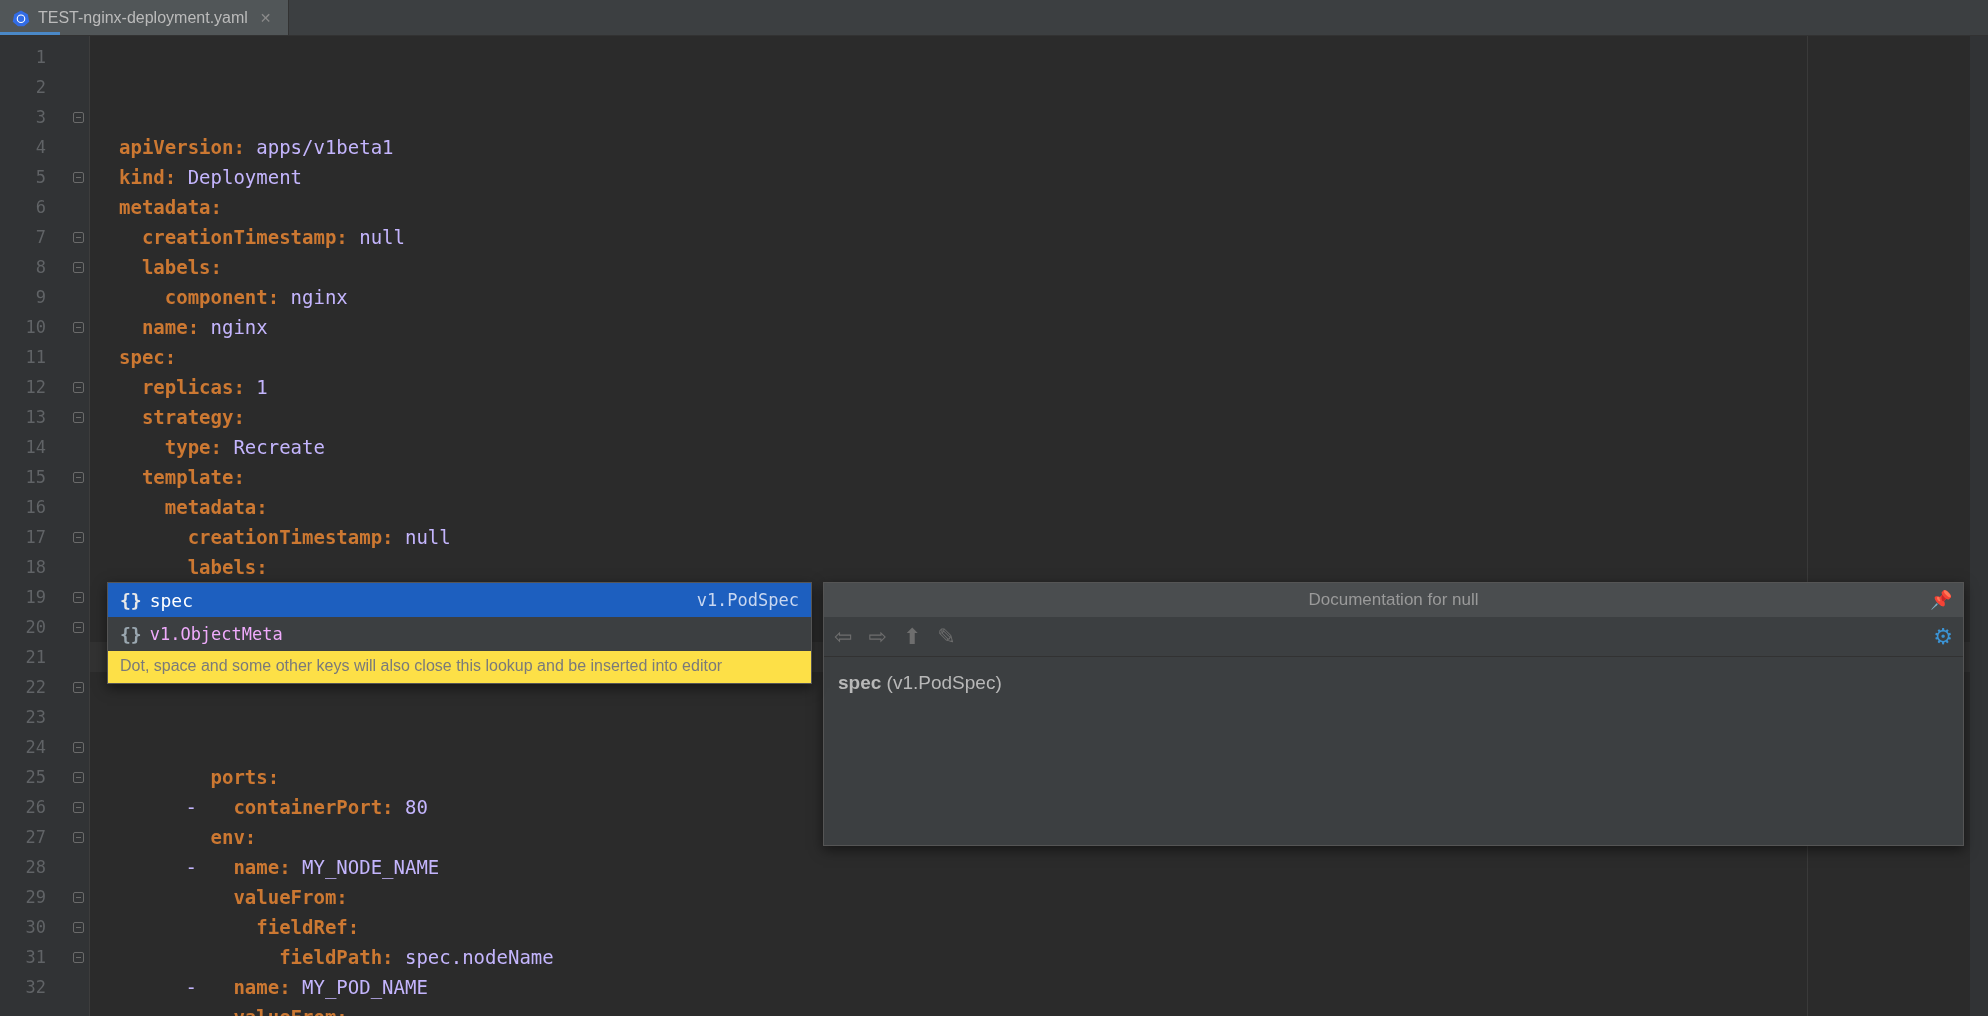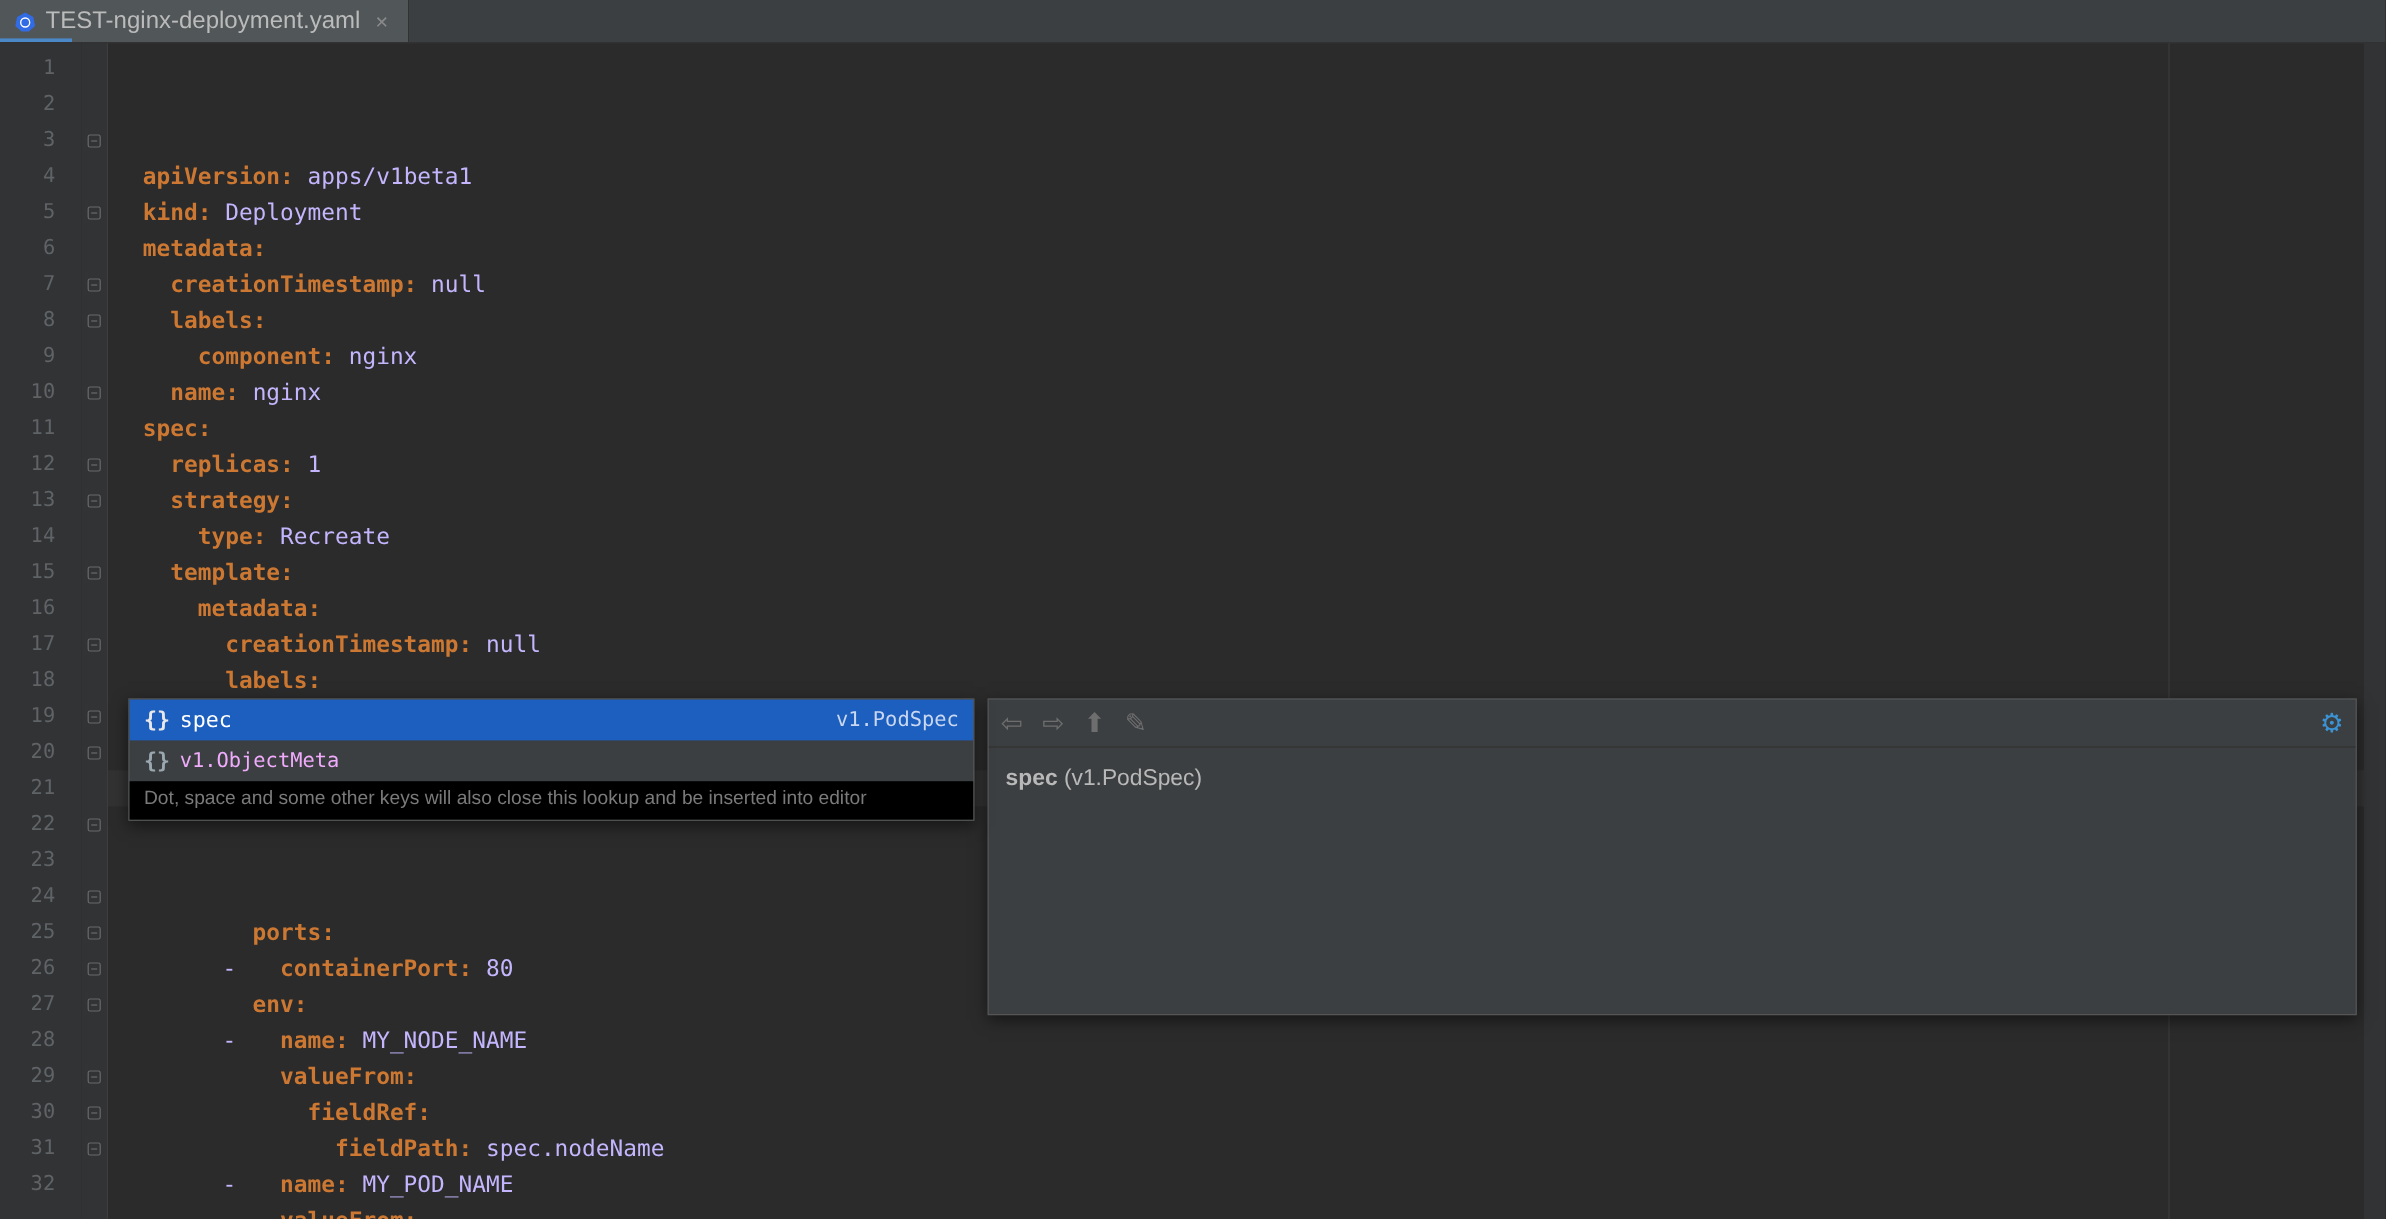--- a/index.html
+++ b/index.html
@@ -30,21 +30,21 @@
   }
   .tab.active::after {
     content: "";
     position: absolute;
     bottom: 0; left: 0;
     width: 60px;
     height: 3px;
     background: #4a88c7;
   }
   .tab-icon svg { width: 18px; height: 18px; display: block; }
-  .tab-title { color: #bbbbbb; font-family: sans-serif; font-size: 20px; }
+  .tab-title { color: #bbbbbb; font-family: sans-serif; font-size: 16px; }
   .tab-close { color: #8a8a8a; font-family: sans-serif; font-size: 14px; padding: 0 4px; }
   .editor {
     display: flex;
     height: calc(100% - 36px);
     position: relative;
   }
   .gutter {
     width: 68px;
     background: #313335;
     text-align: right;
@@ -127,21 +127,21 @@
   .popup-row .braces { color: #9aa7b0; margin-right: 8px; font-weight: bold; }
   .popup-row.selected .braces { color: #e8e8e8; }
   .popup-row .name { flex: 1; }
   .popup-row .type { color: #f0abfc; font-size: 17px; }
   .popup-row.selected .type { color: #c9d7f0; }
   .popup-hint {
     padding: 6px 12px 8px;
     color: #7a7a7a;
     font-size: 16px;
     font-family: sans-serif;
-    background: #000000;
+    background: #fde047;
   }
   
   .doc-panel {
     position: absolute;
     left: 823px; top: 546px;
     right: 24px;
     height: 264px;
     background: #3c3f41;
     border: 1px solid #555555;
     box-shadow: 0 4px 12px rgba(0,0,0,0.5);
@@ -335,20 +335,24 @@
         </div>
         <div class="popup-row">
           <span class="braces">{}</span>
           <span class="type">v1.ObjectMeta</span>
         </div>
       </div>
     <div class="popup-hint">Dot, space and some other keys will also close this lookup and be inserted into editor</div>
   </div>
 
   <div class="doc-panel">
+    <div class="doc-title">
+      <span>Documentation for null</span>
+      <span class="doc-pin">📌</span>
+    </div>
     <div class="doc-toolbar">
       <span class="nav-icon">⇦</span>
       <span class="nav-icon">⇨</span>
       <span class="nav-icon">⬆</span>
       <span class="nav-icon">✎</span>
       <span class="gear">⚙</span>
     </div>
     <div class="doc-body">
       <div class="sig"><span class="strong">spec</span><span> (v1.PodSpec)</span></div>
     </div>

